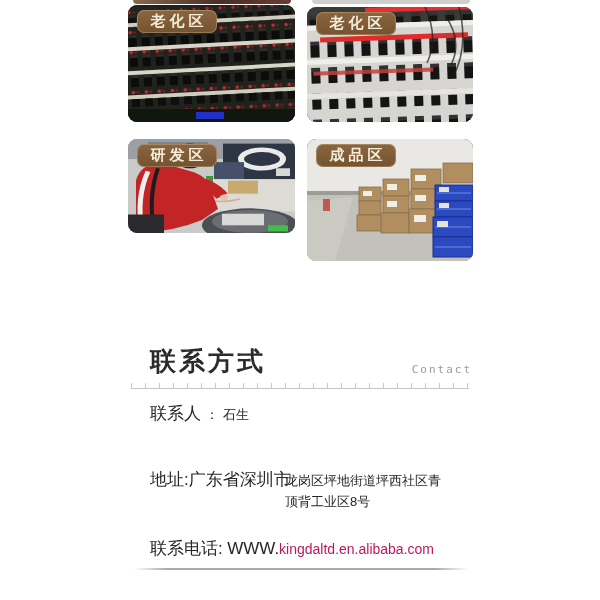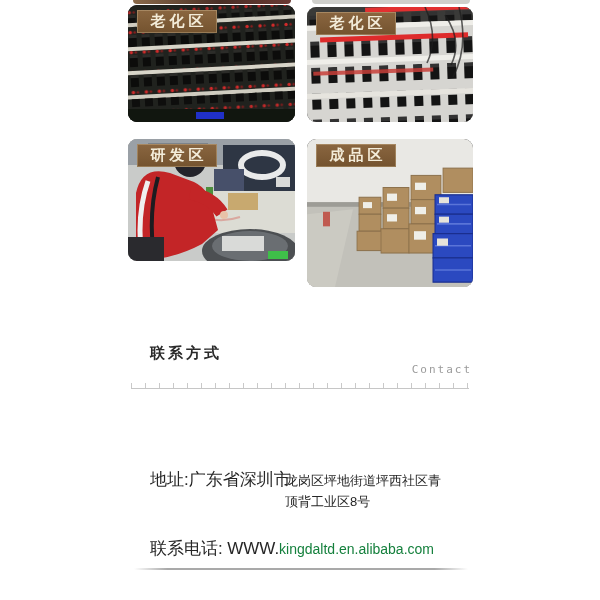--- a/index.html
+++ b/index.html
@@ -9,45 +9,46 @@
   }
   
   .content{position:absolute;left:128px;top:0;width:346px;height:600px;}
   .crop-edge{position:absolute;height:4px;border-radius:0 0 5px 5px;}
   .crop-edge.left{left:5px;top:0;width:158px;background:linear-gradient(90deg,#8a6a4a,#4a2f26 55%,#6b3a34);}
   .crop-edge.right{left:184px;top:0;width:158px;background:#cfcfcb;}
   .tile{position:absolute;border-radius:9px;overflow:hidden;background:#222;}
   .tile svg{display:block;width:100%;height:100%;}
   .tile.t1{left:0;top:5px;width:167px;height:117px;}
   .tile.t2{left:179px;top:7px;width:166px;height:115px;}
-  .tile.t3{left:0;top:139px;width:167px;height:122px;}
-  .tile.t4{left:179px;top:139px;width:166px;height:148px;}
+  .tile.t3{left:0;top:139px;width:167px;height:94px;}
+  .tile.t4{left:179px;top:139px;width:166px;height:122px;}
   .badge{
     position:absolute;left:9px;top:5px;width:80px;height:23px;line-height:23px;
     background:linear-gradient(180deg,#8a6640,#74532f);
     color:#f3ecd9;text-align:center;font-size:15px;font-weight:bold;
     font-family:"DejaVu Serif",serif;letter-spacing:4px;text-indent:4px;
     box-shadow:inset 0 0 0 1px rgba(255,240,200,.25);
+    border-radius:7px;
   }
   
-  .sec-title{position:absolute;left:22px;top:344px;font-size:15px;font-weight:bold;letter-spacing:3px;color:#2b2b2b;}
+  .sec-title{position:absolute;left:22px;top:344px;font-size:26px;font-weight:bold;letter-spacing:3px;color:#2b2b2b;}
   .sec-title-en{position:absolute;right:2px;top:357px;font-size:11px;letter-spacing:2px;color:#9b9b9b;font-family:"DejaVu Sans Mono",monospace;margin-top:6px;}
   .ruler{position:absolute;left:3px;top:383px;width:338px;height:5px;
     border-bottom:1px solid #c6c6c6;
     background:repeating-linear-gradient(to right,#c9c9c9 0 1px,transparent 1px 14px);}
   .row{position:absolute;left:22px;white-space:nowrap;}
   .row .lbl{font-size:17px;color:#262626;}
   .row .sm{font-size:13px;color:#262626;}
   .row .num{font-size:15px;color:#262626;}
   .r-person{top:402px;}
   .r-phone{top:436px;}
   .r-addr{top:468px;}
   .addr-detail{position:absolute;left:157px;top:470px;width:175px;font-size:13px;line-height:21px;color:#262626;white-space:normal;}
   .r-home{top:537px;}
-  .r-home .url{font-size:14px;color:#15803d;text-decoration:none;}
+  .r-home .url{font-size:14px;color:#be185d;text-decoration:none;}
   .bottom-line{position:absolute;left:6px;top:568px;width:334px;height:2px;
     background:linear-gradient(90deg,rgba(170,170,170,0),#a9a9a9 10%,#a9a9a9 90%,rgba(170,170,170,0));}
 </style>
 </head>
 <body>
 
 <div class="screen">
   <div class="content">
 
     <div class="crop-edge left"></div>
@@ -181,20 +182,25 @@
           <rect x="130" y="82" width="11" height="6"></rect>
         </g>
       </svg>
       <div class="badge"><span>成品区</span></div>
     </div>
 
     <div class="sec-title">联系方式</div>
     <div class="sec-title-en">Contact</div>
     <div class="ruler"></div>
 
+    <div class="row r-person">
+      <span class="lbl">联系人</span>
+      <span class="sm">：</span>
+      <span class="sm">石生</span>
+    </div>
 
 
     <div class="row r-addr">
       <span class="lbl">地址:</span><span class="lbl">广东省深圳市</span>
     </div>
     <div class="addr-detail">
       <span>龙岗区坪地街道坪西社区青</span><br>
       <span>顶背工业区8号</span>
     </div>
 

